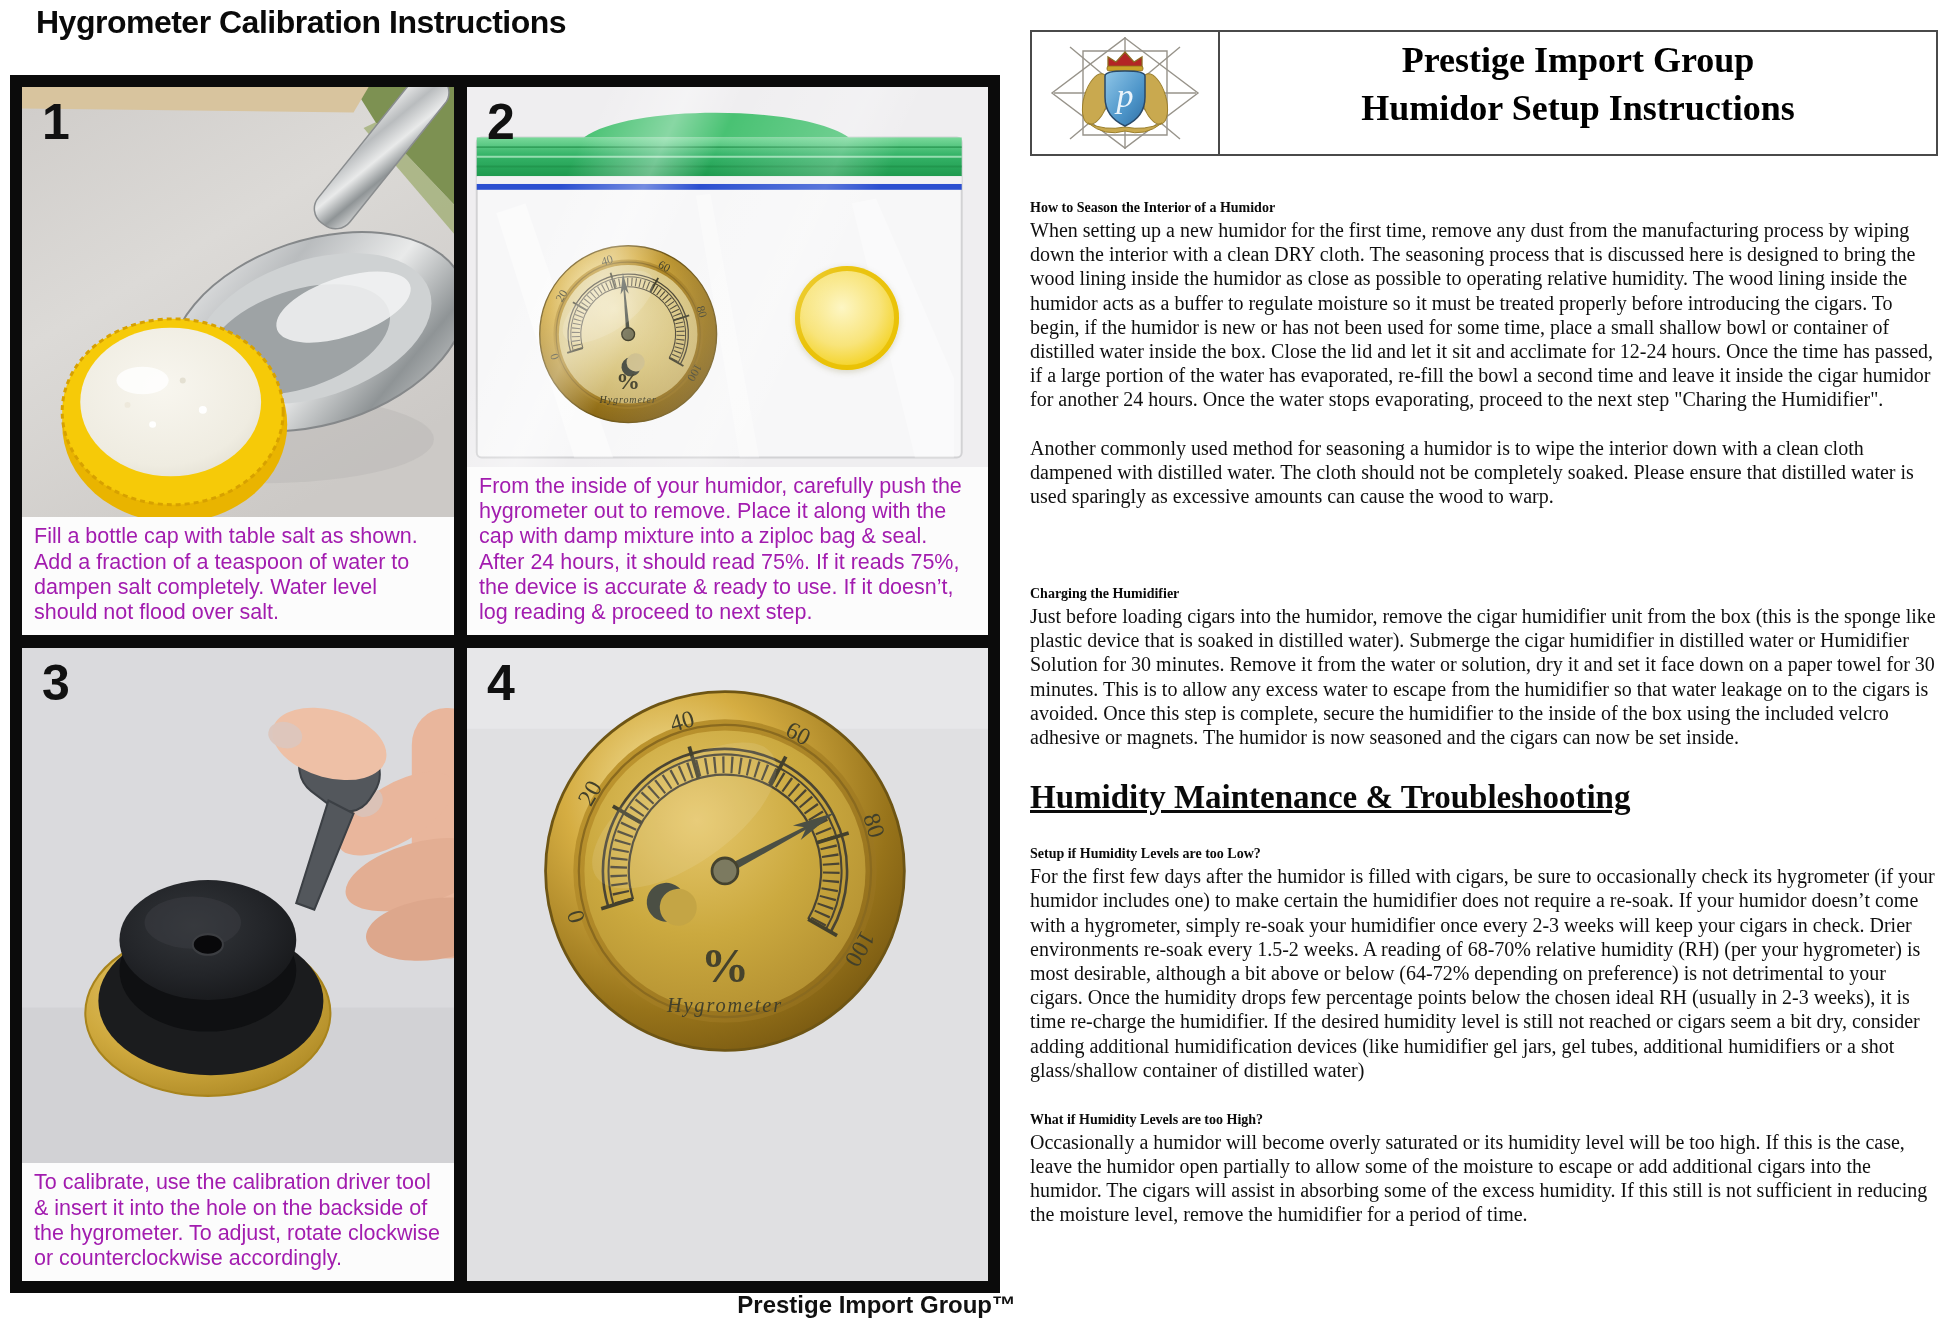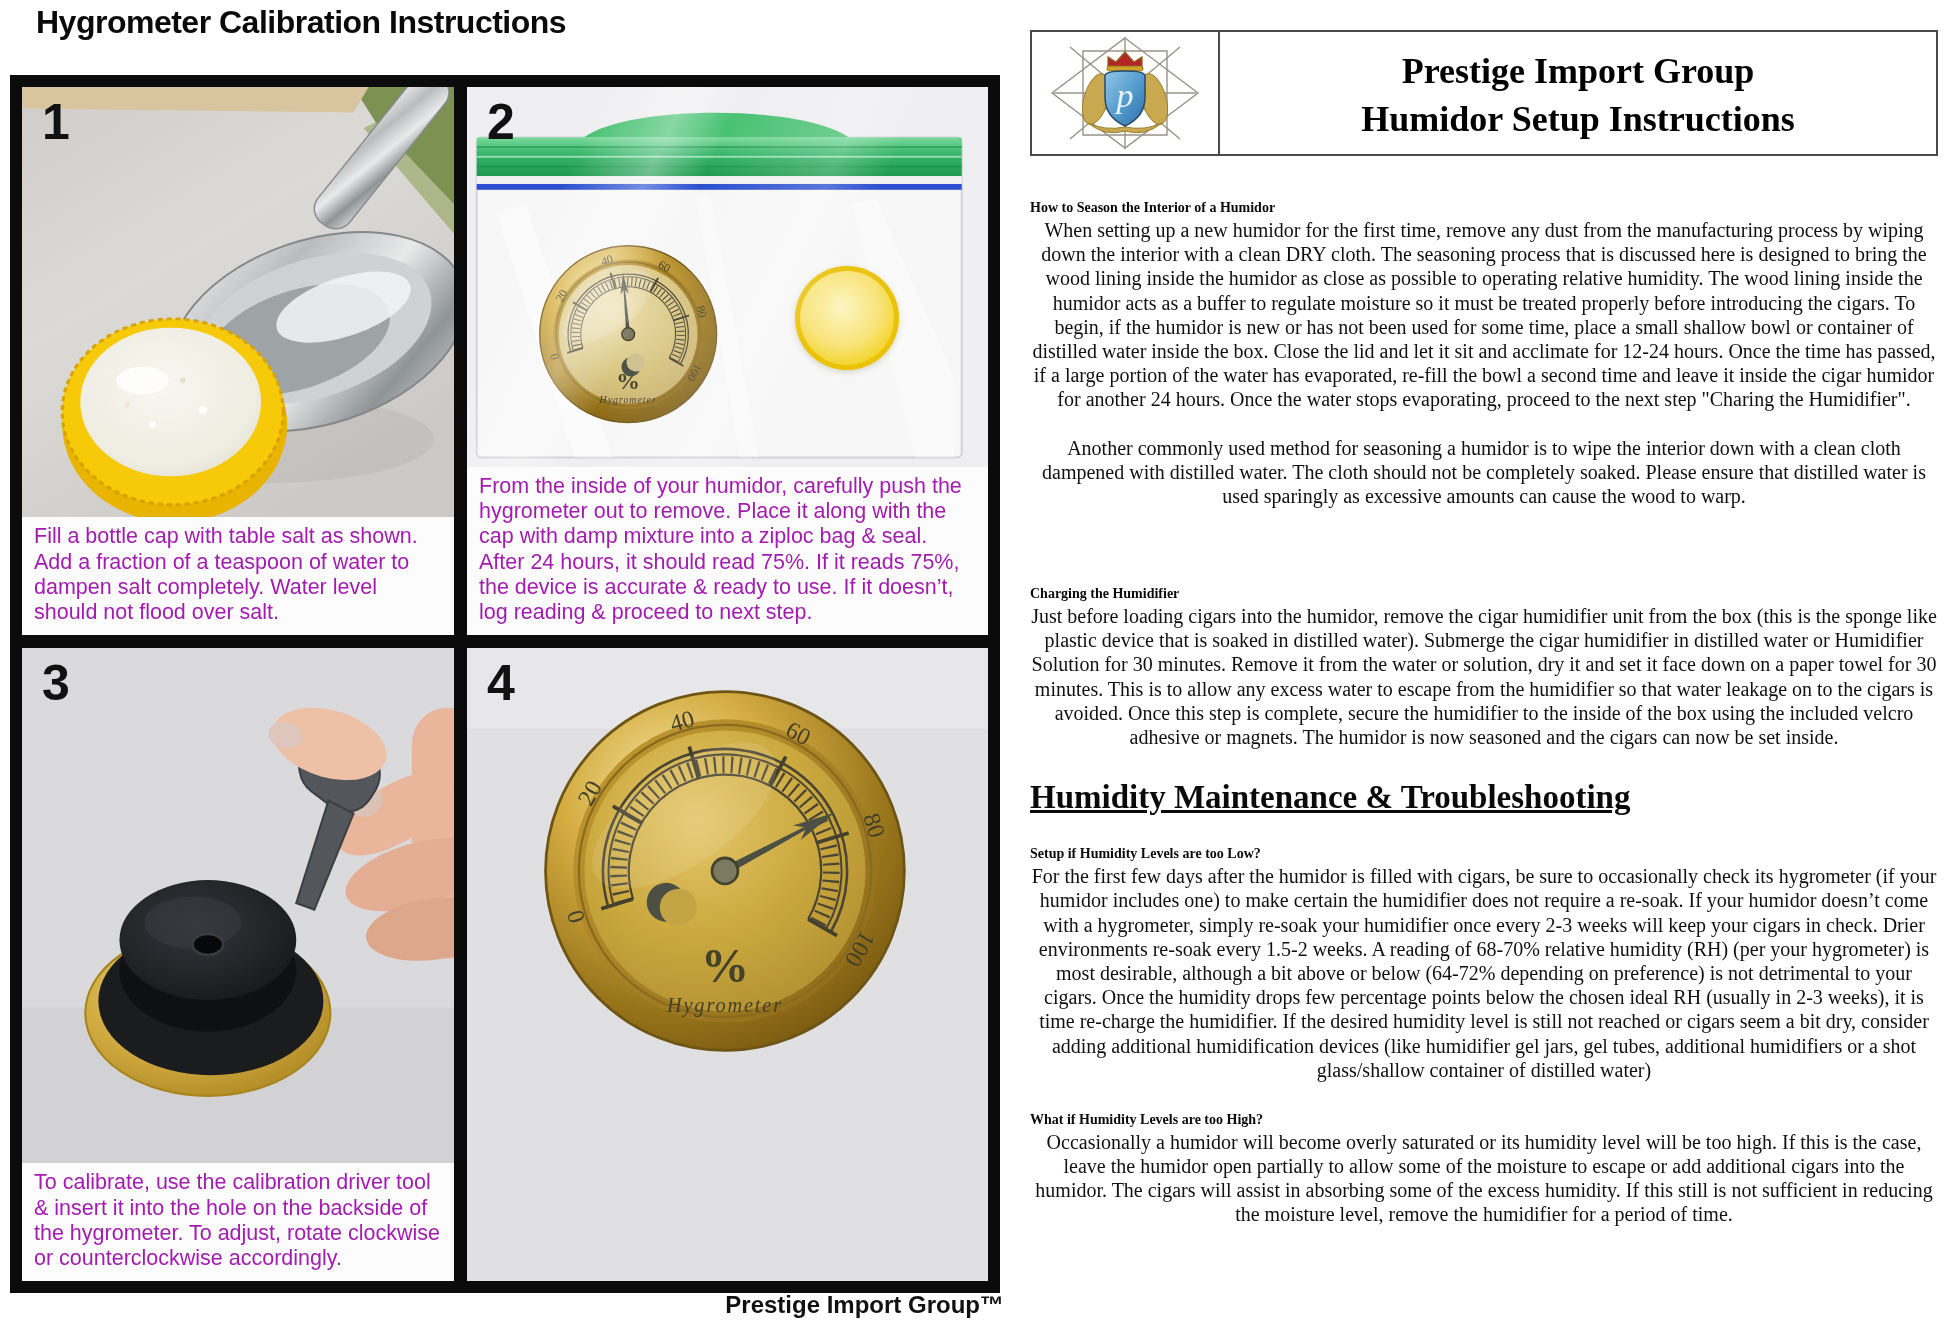--- a/index.html
+++ b/index.html
@@ -14,21 +14,21 @@
   .grid { position:absolute; left:10px; top:75px; width:990px; height:1218px;
           background:#0b0b0b; display:grid; grid-template-columns:432px 1fr;
           grid-template-rows:548px 1fr; gap:13px; padding:12px; }
   .cell { display:flex; flex-direction:column; overflow:hidden; }
   .photo { position:relative; flex:1; overflow:hidden; }
   .photo svg.scene { position:absolute; inset:0; width:100%; height:100%; display:block; }
   .panel-num { position:absolute; top:10px; left:20px; font-size:50px; font-weight:800;
                color:#111; line-height:1; z-index:5; }
   .caption { background:#fcfcfc; color:#a21caf; font-size:21.5px; line-height:1.17;
              padding:7px 12px 10px 12px; font-family:"Liberation Sans", sans-serif; }
-  .poster-footer { position:absolute; left:4px; top:1291px; width:1000px; text-align:right;
+  .poster-footer { position:absolute; left:16px; top:1291px; width:1000px; text-align:right;
                    font-size:24px; font-weight:700; color:#111; }
 
   
   .gauge-wrap { position:absolute; z-index:3; }
   .gauge-wrap svg { width:100%; height:100%; display:block; }
   .gauge--bright .dial-face { fill:url(#dialBright); }
   .gauge--deep   .dial-face { fill:url(#dialDeep); }
   .gauge--bright .tail-mask { fill:#cfc08f; }
   .gauge--deep   .tail-mask { fill:#c4a545; }
   .gauge--bright .needle-g { transform:rotate(-5deg); transform-origin:100px 100px; }
@@ -45,26 +45,26 @@
   .bag-sheen { position:absolute; inset:0; z-index:4; pointer-events:none;
                background:linear-gradient(115deg, rgba(255,255,255,0) 20%, rgba(255,255,255,.35) 32%,
                rgba(255,255,255,0) 40%, rgba(255,255,255,.22) 58%, rgba(255,255,255,0) 66%); }
 
   
   .doc { flex:1; padding:30px 8px 0 20px; font-family:"Liberation Serif", serif; color:#101010; }
   .hdr-box { display:flex; border:2px solid #4a4a4a; height:126px; margin-bottom:44px; background:#fff; }
   .hdr-logo { width:188px; flex:0 0 188px; border-right:2px solid #4a4a4a;
               display:flex; align-items:center; justify-content:center; }
   .hdr-title { flex:1; text-align:center; font-weight:700; font-size:36px; line-height:1.33;
-               padding-top:16px; color:#000; }
+               padding-top:5px; color:#000; }
   .sec { margin-top:30px; }
   .sec:first-of-type { margin-top:0; }
   .sec h3 { font-size:14px; font-weight:700; margin:0 0 2px 0; color:#0a0a0a; }
   .sec h3.big { font-size:33px;text-decoration:underline; }
-  .sec p { font-size:20px; line-height:1.21; margin:0 0 24px 0;text-align:center; }
+  .sec p { font-size:20px; line-height:1.21; margin:0 0 24px 0; }
   .sec p:last-child { margin-bottom:0; }
   .sec--charging { margin-top:78px; }
 </style>
 </head>
 <body>
 
 <svg width="0" height="0" style="position:absolute" aria-hidden="true">
   <defs>
     <radialGradient id="brassRing" cx="35%" cy="28%" r="85%">
       <stop offset="0%" stop-color="#f6e6a4"></stop>

